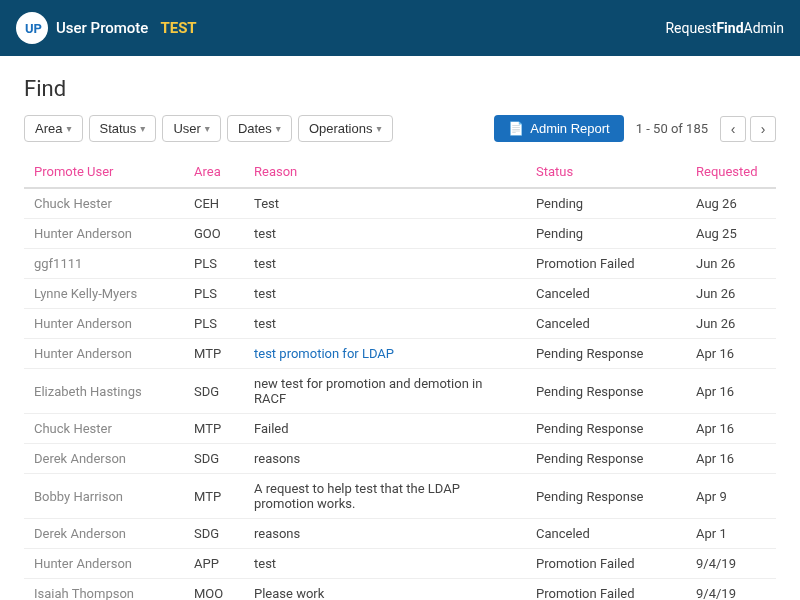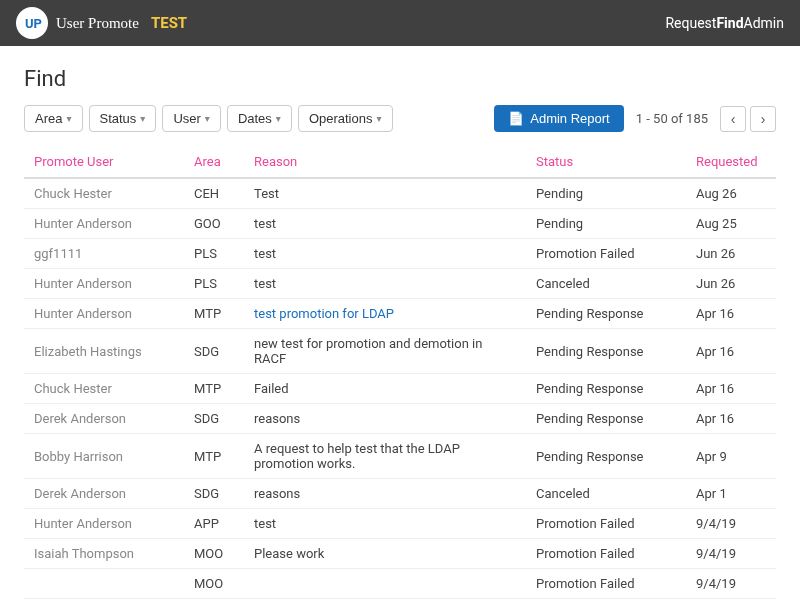--- a/index.html
+++ b/index.html
@@ -1,21 +1,21 @@
 <!DOCTYPE html>
 <html><head>
   <meta charset="utf-8">
   <style>
     * { box-sizing: border-box; margin: 0; padding: 0; }
     body { font-family: -apple-system, BlinkMacSystemFont, 'Segoe UI', Roboto, sans-serif; font-size: 14px; background: #fff; color: #333; }
 
     
     .header {
-      background: #404040;
-      height: 46px;
+      background: #0c4a6e;
+      height: 56px;
       display: flex;
       align-items: center;
       padding: 0 16px;
       justify-content: space-between;
     }
     .header-left {
       display: flex;
       align-items: center;
       gap: 8px;
     }
@@ -28,21 +28,20 @@
       align-items: center;
       justify-content: center;
       font-weight: bold;
       color: #1a6fbd;
       font-size: 13px;
     }
     .header-app-name {
       color: #fff;
       font-size: 15px;
       font-weight: 500;
-      font-family: Liberation Serif, serif;
     }
     .header-test {
       color: #f5c842;
       font-size: 15px;
       font-weight: bold;
       margin-left: 4px;
     }
     .header-nav {
       display: flex;
     }
@@ -273,20 +272,29 @@
       <td class="col-user">
         <span class="user-name">ggf1111</span>
       </td>
       <td class="col-area">PLS</td>
       <td class="col-reason"><span>test</span></td>
       <td class="col-status">Promotion Failed</td>
       <td class="col-requested">Jun 26</td>
     </tr>
           <tr>
       <td class="col-user">
+        <span class="user-name">Lynne Kelly-Myers</span>
+      </td>
+      <td class="col-area">PLS</td>
+      <td class="col-reason"><span>test</span></td>
+      <td class="col-status">Canceled</td>
+      <td class="col-requested">Jun 26</td>
+    </tr>
+          <tr>
+      <td class="col-user">
         <span class="user-name">Hunter Anderson</span>
       </td>
       <td class="col-area">PLS</td>
       <td class="col-reason"><span>test</span></td>
       <td class="col-status">Canceled</td>
       <td class="col-requested">Jun 26</td>
     </tr>
           <tr>
       <td class="col-user">
         <span class="user-name">Hunter Anderson</span>

